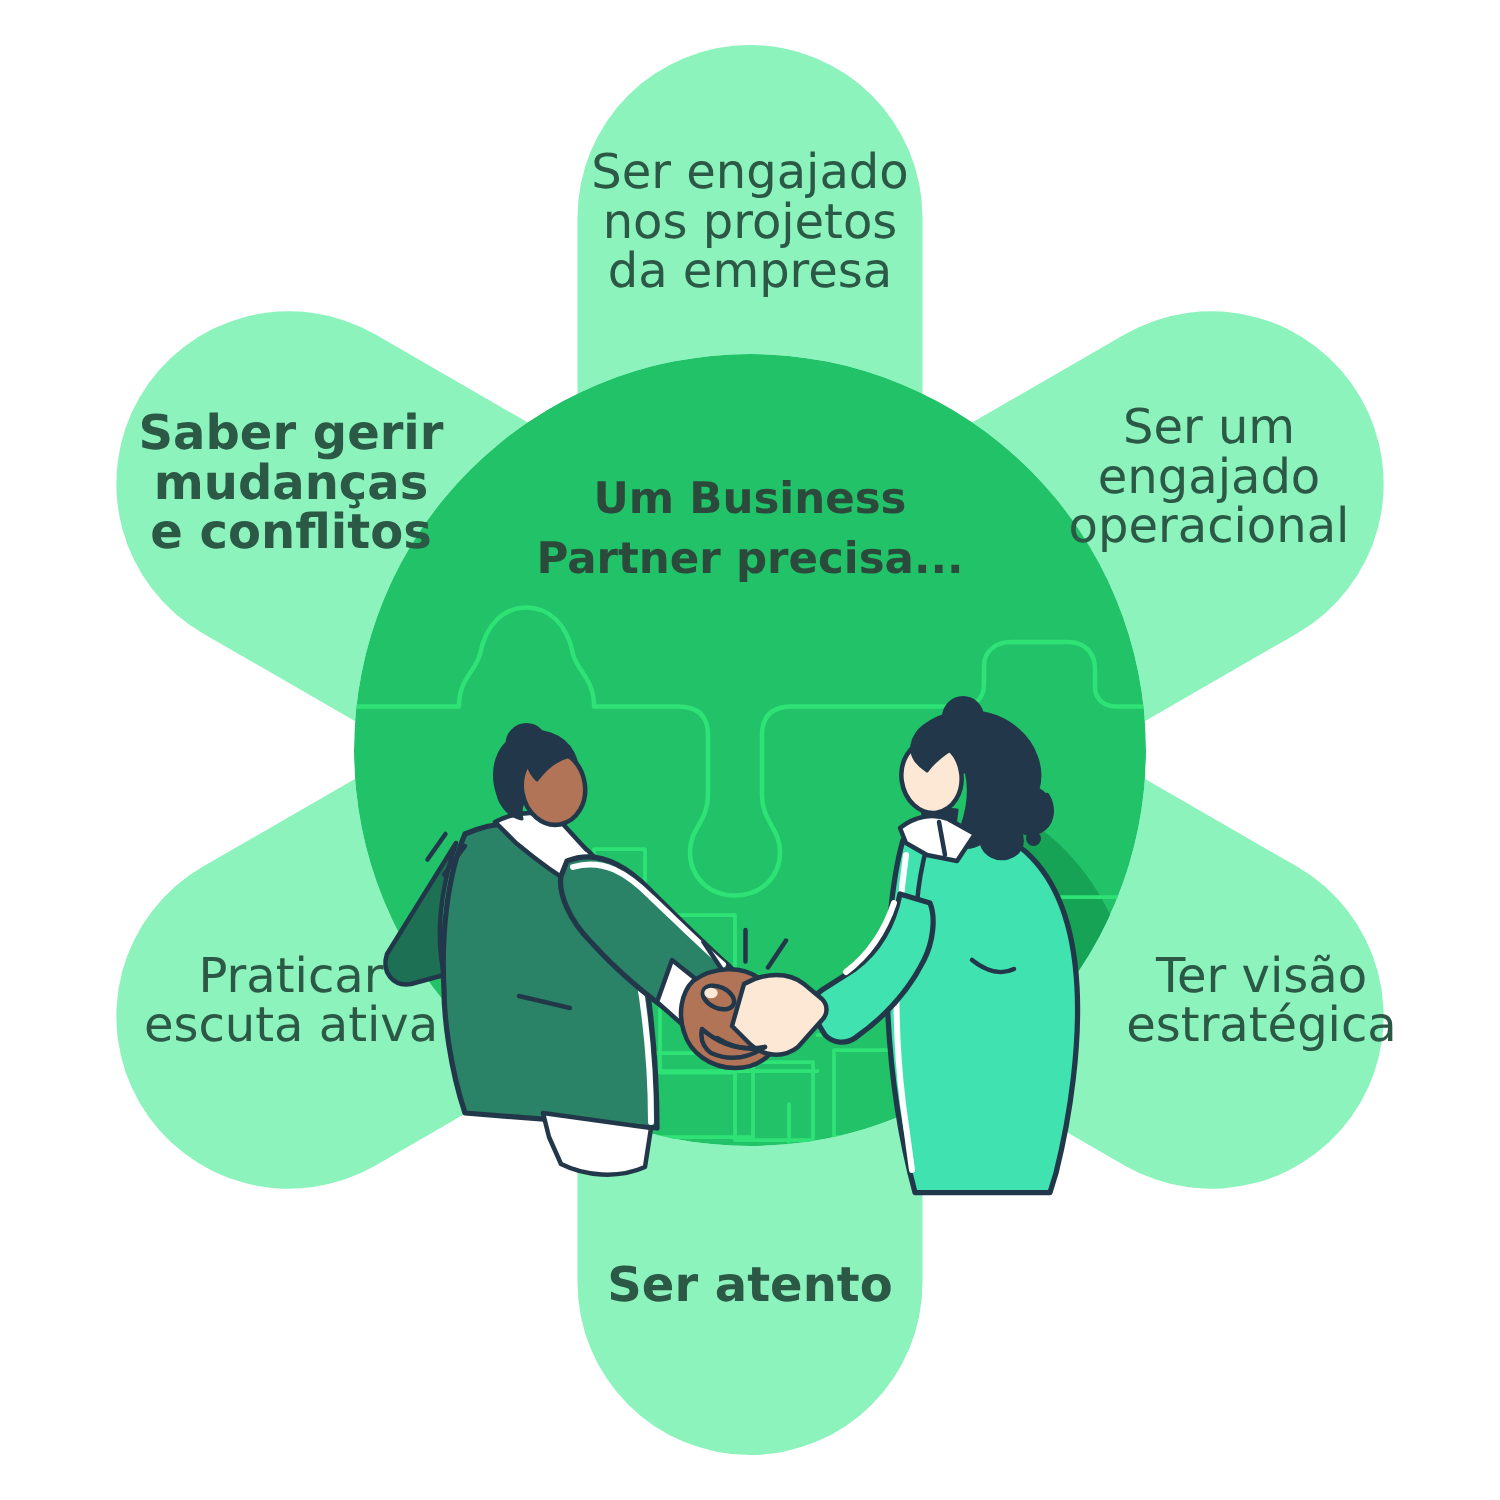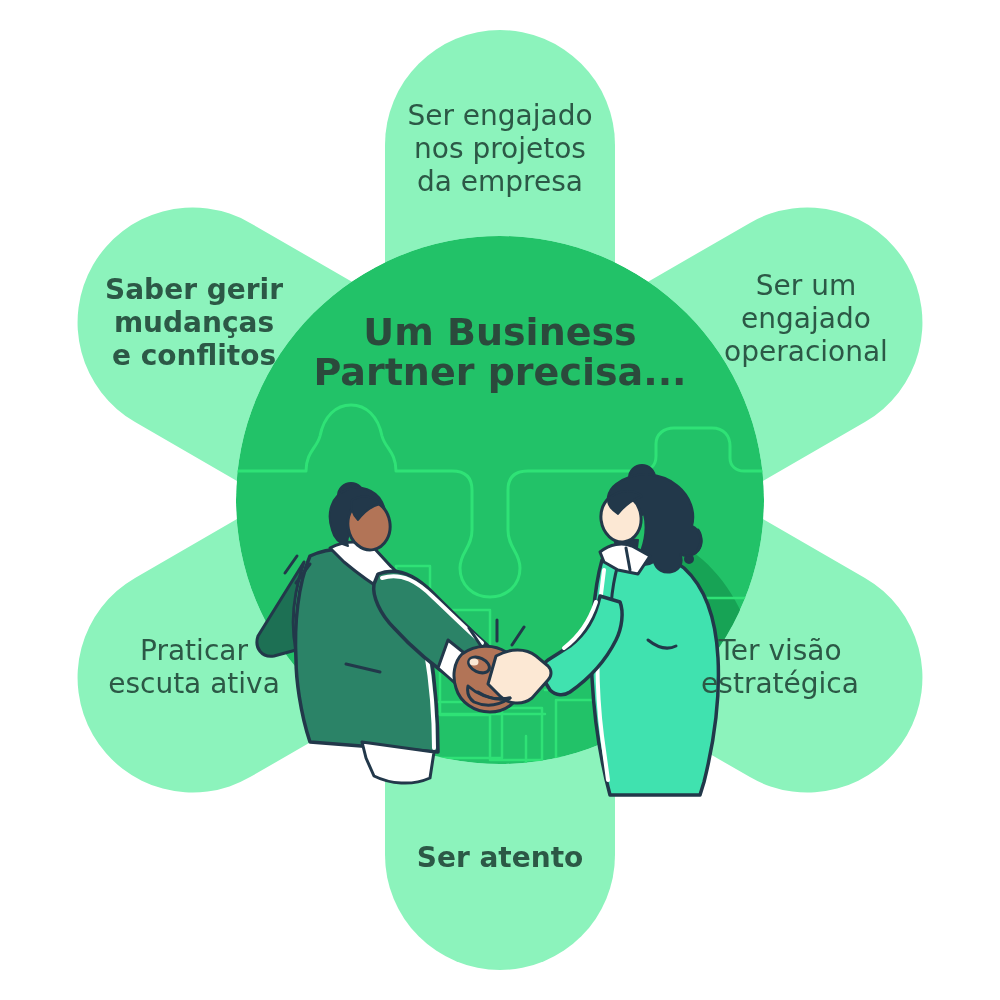--- a/index.html
+++ b/index.html
@@ -33,27 +33,27 @@
   .mskin{fill:var(--man-skin,#b27457);stroke:var(--ink,#22384a);stroke-width:3;}
   .wsuit{fill:var(--woman-suit,#40e2af);stroke:var(--ink,#22384a);stroke-width:3.5;}
   .wskin{fill:var(--woman-skin,#fce8d4);stroke:var(--ink,#22384a);stroke-width:3;}
   .whitef{fill:#ffffff;stroke:var(--ink,#22384a);stroke-width:3;}
   .inkf{fill:var(--ink,#22384a);stroke:var(--ink,#22384a);stroke-width:2;}
   .inkl{stroke:var(--ink,#22384a);fill:none;stroke-width:3;stroke-linecap:round;}
   .whitel{stroke:#ffffff;fill:none;stroke-width:4;stroke-linecap:round;}
   
   .petal-label{
     position:absolute;transform:translate(-50%,-50%);z-index:3;
-    text-align:center;font-size:28px;line-height:33px;
+    text-align:center;font-size:32px;line-height:33px;
     color:var(--text,#2c5846);white-space:nowrap;
   }
   .petal-label span{display:block;}
   .title{
     position:absolute;left:500px;top:352px;transform:translate(-50%,-50%);z-index:3;
-    text-align:center;font-size:38px;line-height:40px;font-weight:bold;
+    text-align:center;font-size:29px;line-height:40px;font-weight:bold;
     color:var(--title,#2b4a3c);white-space:nowrap;
   }
   .title span{display:block;}
 </style>
 </head>
 <body>
 
 <div class="stage">
 
   <div class="petal p-top"></div>
@@ -181,21 +181,21 @@
   </div>
   <div class="petal-label" style="left:806px;top:318px;">
     <span>Ser um</span>
     <span>engajado</span>
     <span>operacional</span>
   </div>
   <div class="petal-label" style="left:194px;top:667px;">
     <span>Praticar</span>
     <span>escuta ativa</span>
   </div>
-  <div class="petal-label" style="left:780px;top:667px;text-align:center;">
+  <div class="petal-label" style="left:841px;top:667px;text-align:center;">
     <span>Ter visão</span>
     <span>estratégica</span>
   </div>
   <div class="petal-label" style="left:500px;top:857px;font-weight:bold;">
     <span>Ser atento</span>
   </div>
 
 </div>
 
 </body></html>

